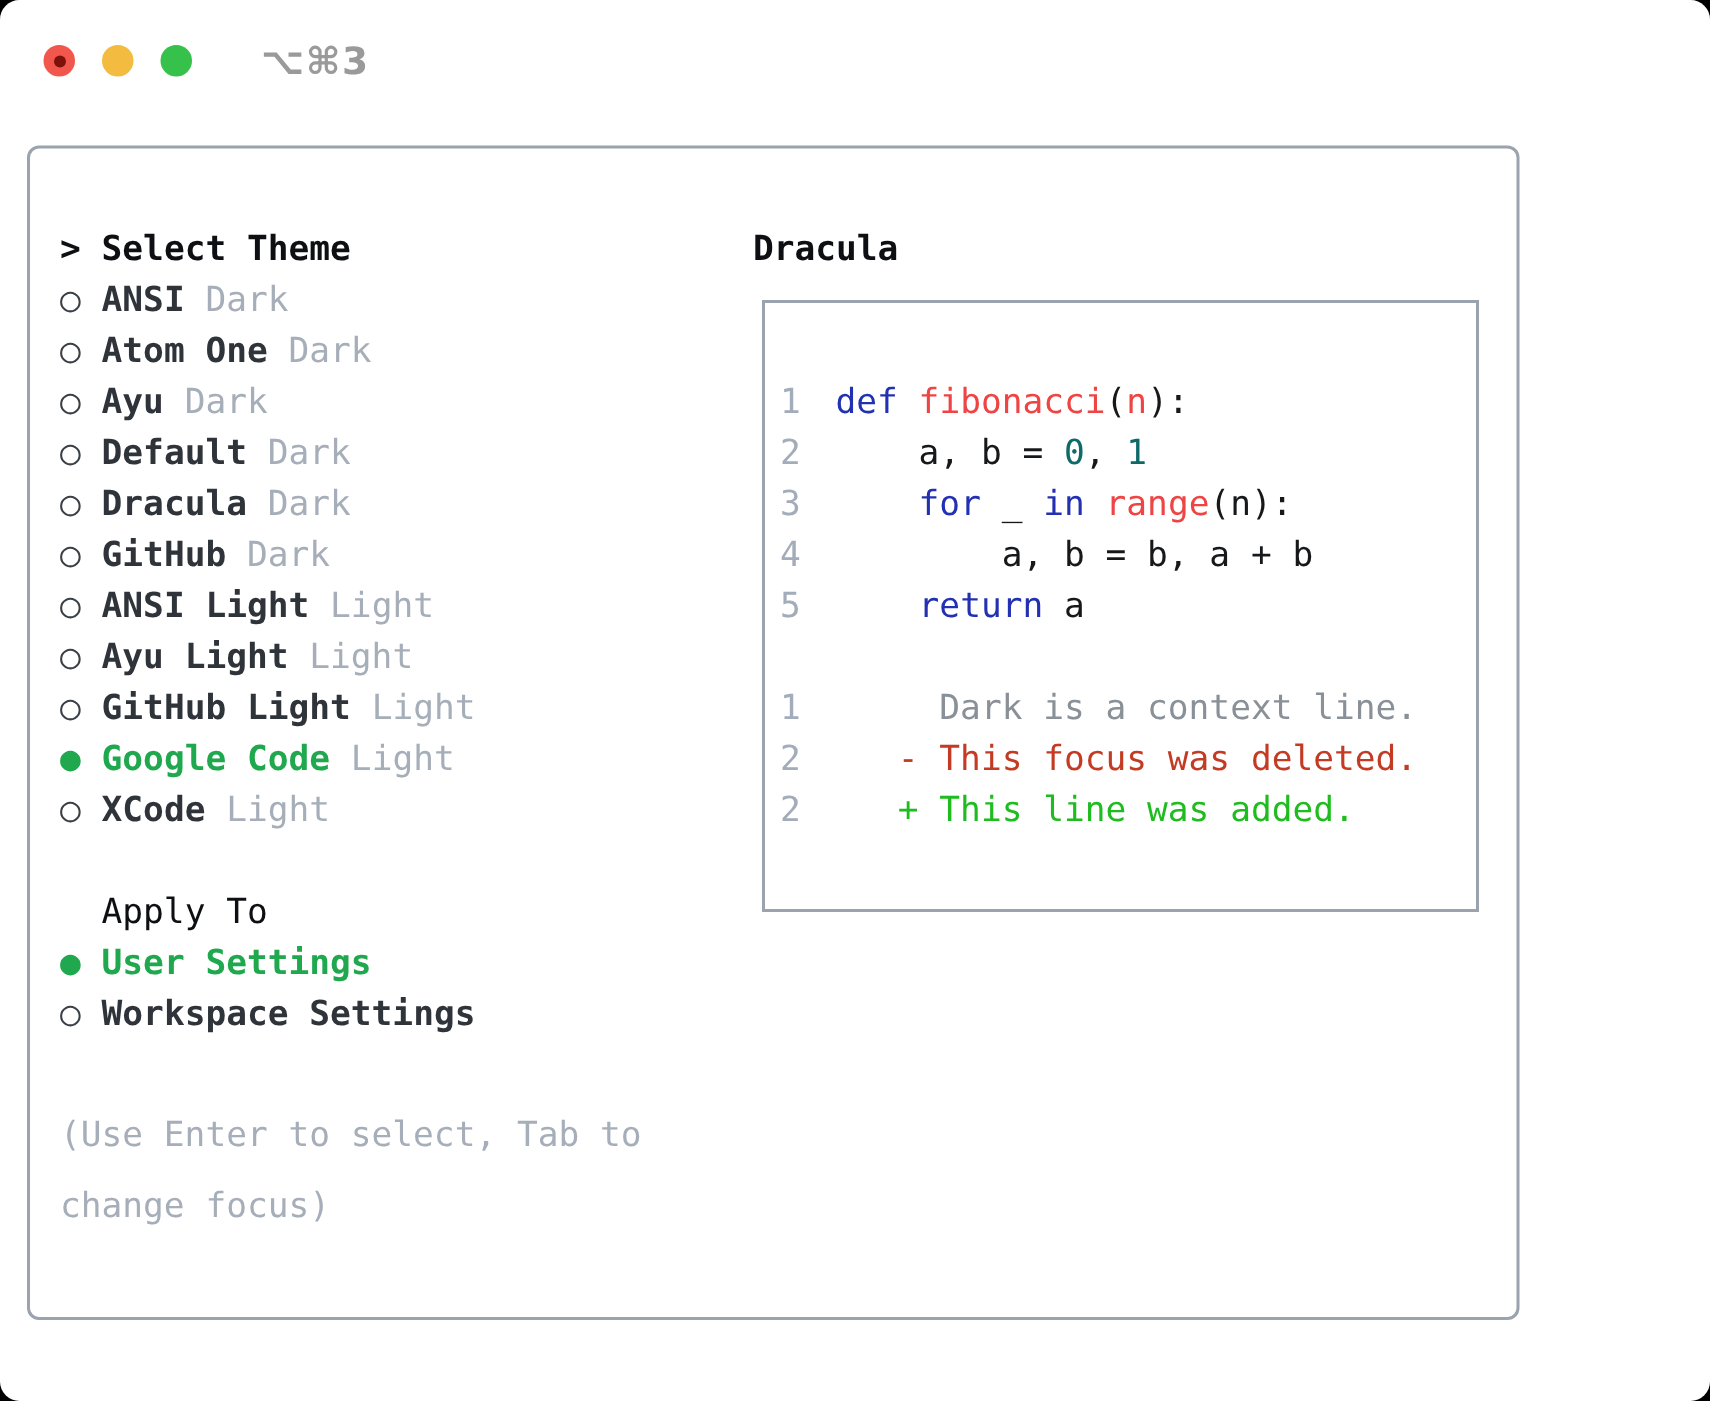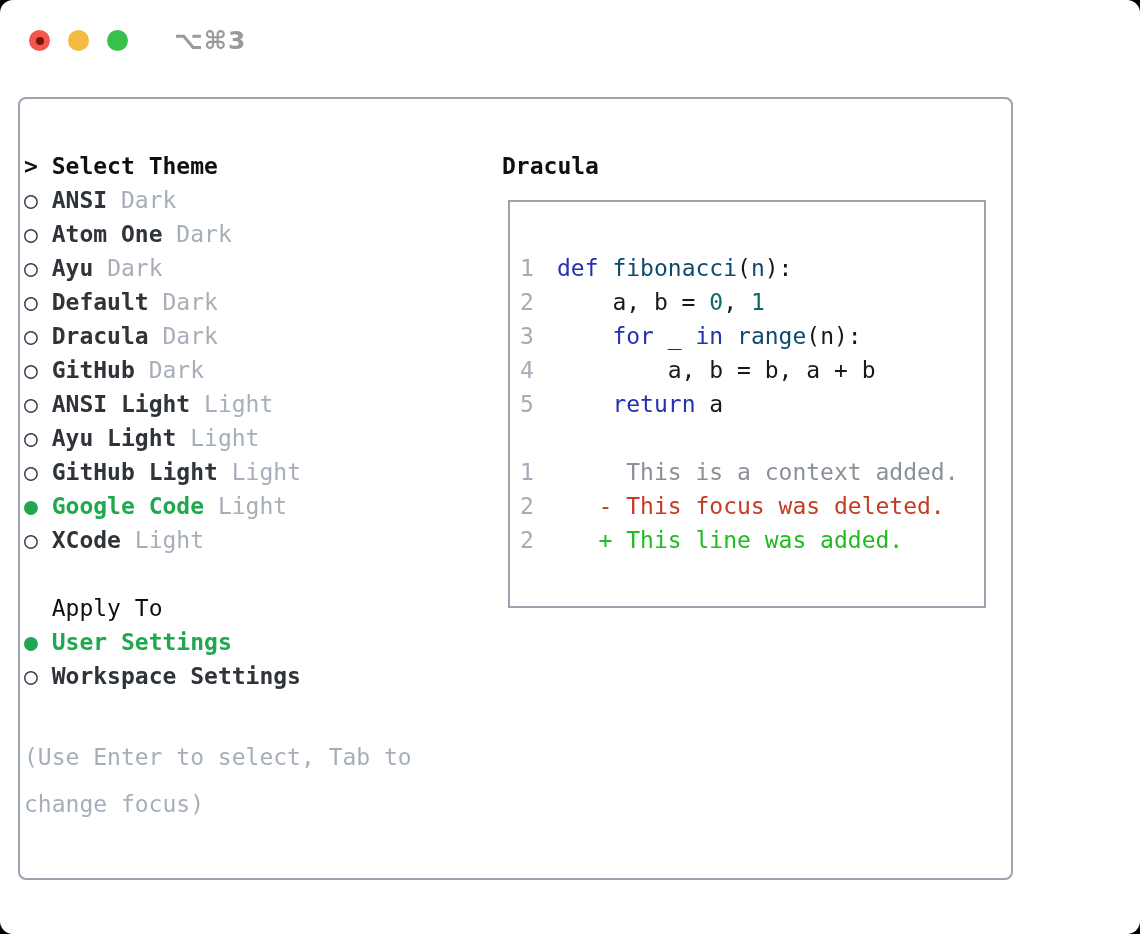--- a/index.html
+++ b/index.html
@@ -43,42 +43,42 @@
   .panel{
     position:absolute;left:18px;top:97px;
     width:991px;height:779px;
     border:2px solid #9aa3ae;border-radius:8px;
     background:#fff;
   }
 
   .row{height:34px;line-height:34px;font-size:23px;white-space:pre;}
 
   
-  .left-col{position:absolute;left:4px;top:50px;}
+  .left-col{position:absolute;left:20px;top:50px;}
   .hdr{font-weight:bold;color:#0d0f12;}
   .marker{color:#3a4046;}
   .marker.sel{color:#1fa84e;}
   .tname{color:#2f343a;font-weight:bold;}
   .tname.sel{color:#1fa84e;}
   .variant{color:#a6aeb9;}
   .hint{color:#a6aeb9;margin-top:13px;}
 
   
   .preview-header{position:absolute;left:482px;top:50px;}
   .preview-box{
     position:absolute;left:488px;top:101px;
     width:474px;height:404px;
     border:2px solid #9aa3ae;
     background:#fff;
   }
   .code-area{position:absolute;left:10px;top:49px;}
   .ln{display:inline-block;width:37px;color:#a3acba;}
   .pl{color:#16181a;}
   .kw{color:#2230b2;}
-  .fn{color:#0c4a6e;margin-top:46px;}
+  .fn{color:#ef4444;margin-top:46px;}
   .num{color:#0e6a69;}
   .context{color:#8a9097;}
   .deleted{color:#c43b24;}
   .added{color:#1ebc1e;}
 </style>
 </head>
 <body>
 
 <div class="window">
 
@@ -123,21 +123,21 @@
       <div class="code-area">
         <div id="code-lines">
             <div class="row code-line"><span class="ln">1</span><span class="kw">def</span><span class="pl"> </span><span class="fn">fibonacci</span><span class="pl">(</span><span class="fn">n</span><span class="pl">):</span></div>
             <div class="row code-line"><span class="ln">2</span><span class="pl">    a, b = </span><span class="num">0</span><span class="pl">, </span><span class="num">1</span></div>
             <div class="row code-line"><span class="ln">3</span><span class="pl">    </span><span class="kw">for</span><span class="pl"> _ </span><span class="kw">in</span><span class="pl"> </span><span class="fn">range</span><span class="pl">(n):</span></div>
             <div class="row code-line"><span class="ln">4</span><span class="pl">        a, b = b, a + b</span></div>
             <div class="row code-line"><span class="ln">5</span><span class="pl">    </span><span class="kw">return</span><span class="pl"> a</span></div>
           </div>
         <div class="row"> </div>
         <div id="diff-lines">
-            <div class="row diff-line"><span class="ln">1</span><span class="context">     This is a context added.</span></div>
+            <div class="row diff-line"><span class="ln">1</span><span class="context">     Dark is a context line.</span></div>
             <div class="row diff-line"><span class="ln">2</span><span class="deleted">   - This focus was deleted.</span></div>
             <div class="row diff-line"><span class="ln">2</span><span class="added">   + This line was added.</span></div>
           </div>
       </div>
     </div>
 
   </div>
 </div>
 
 </body></html>

